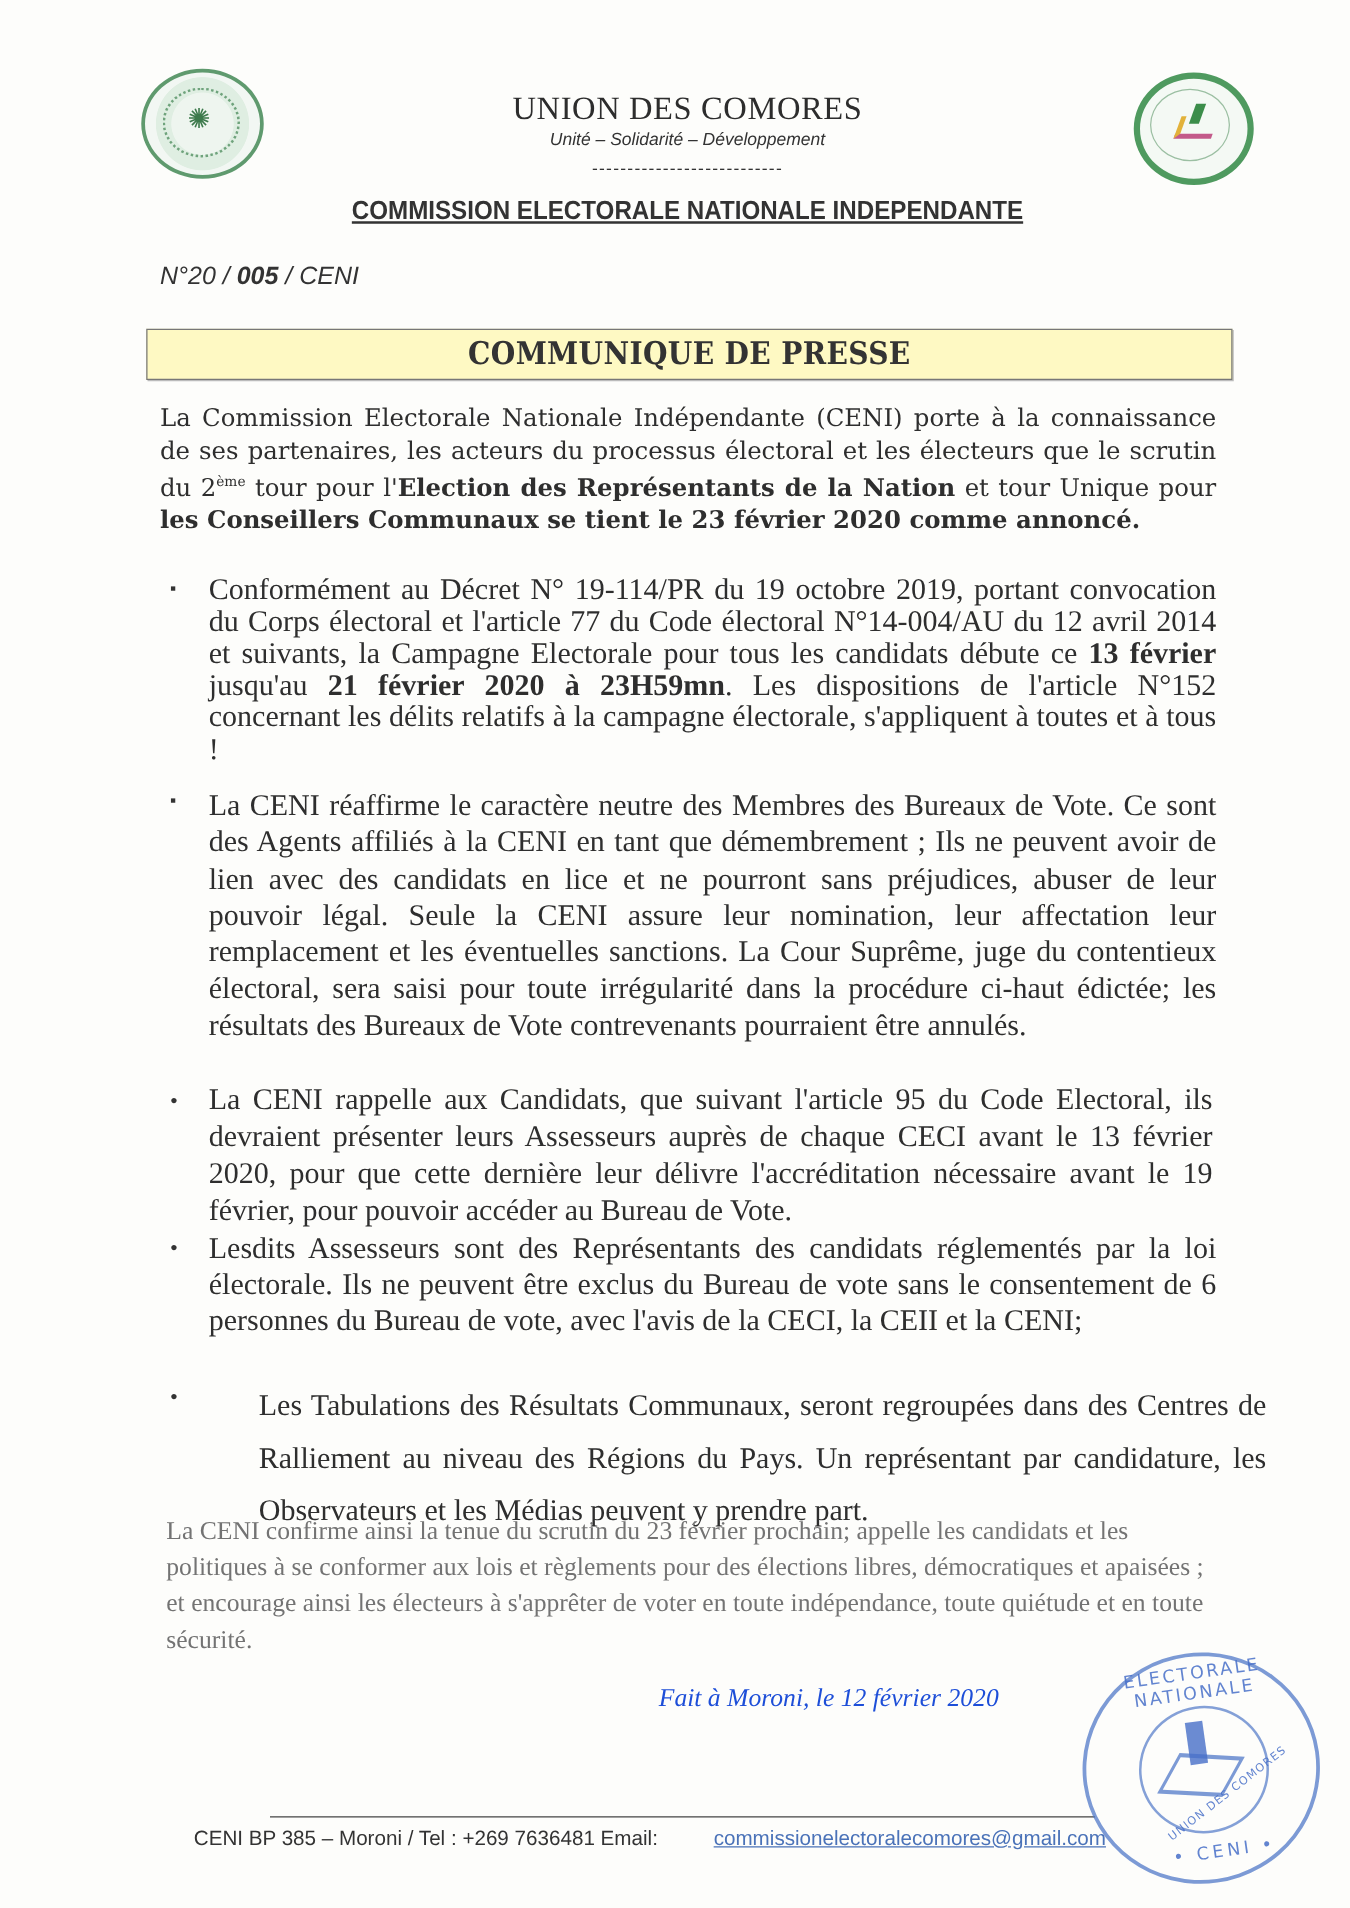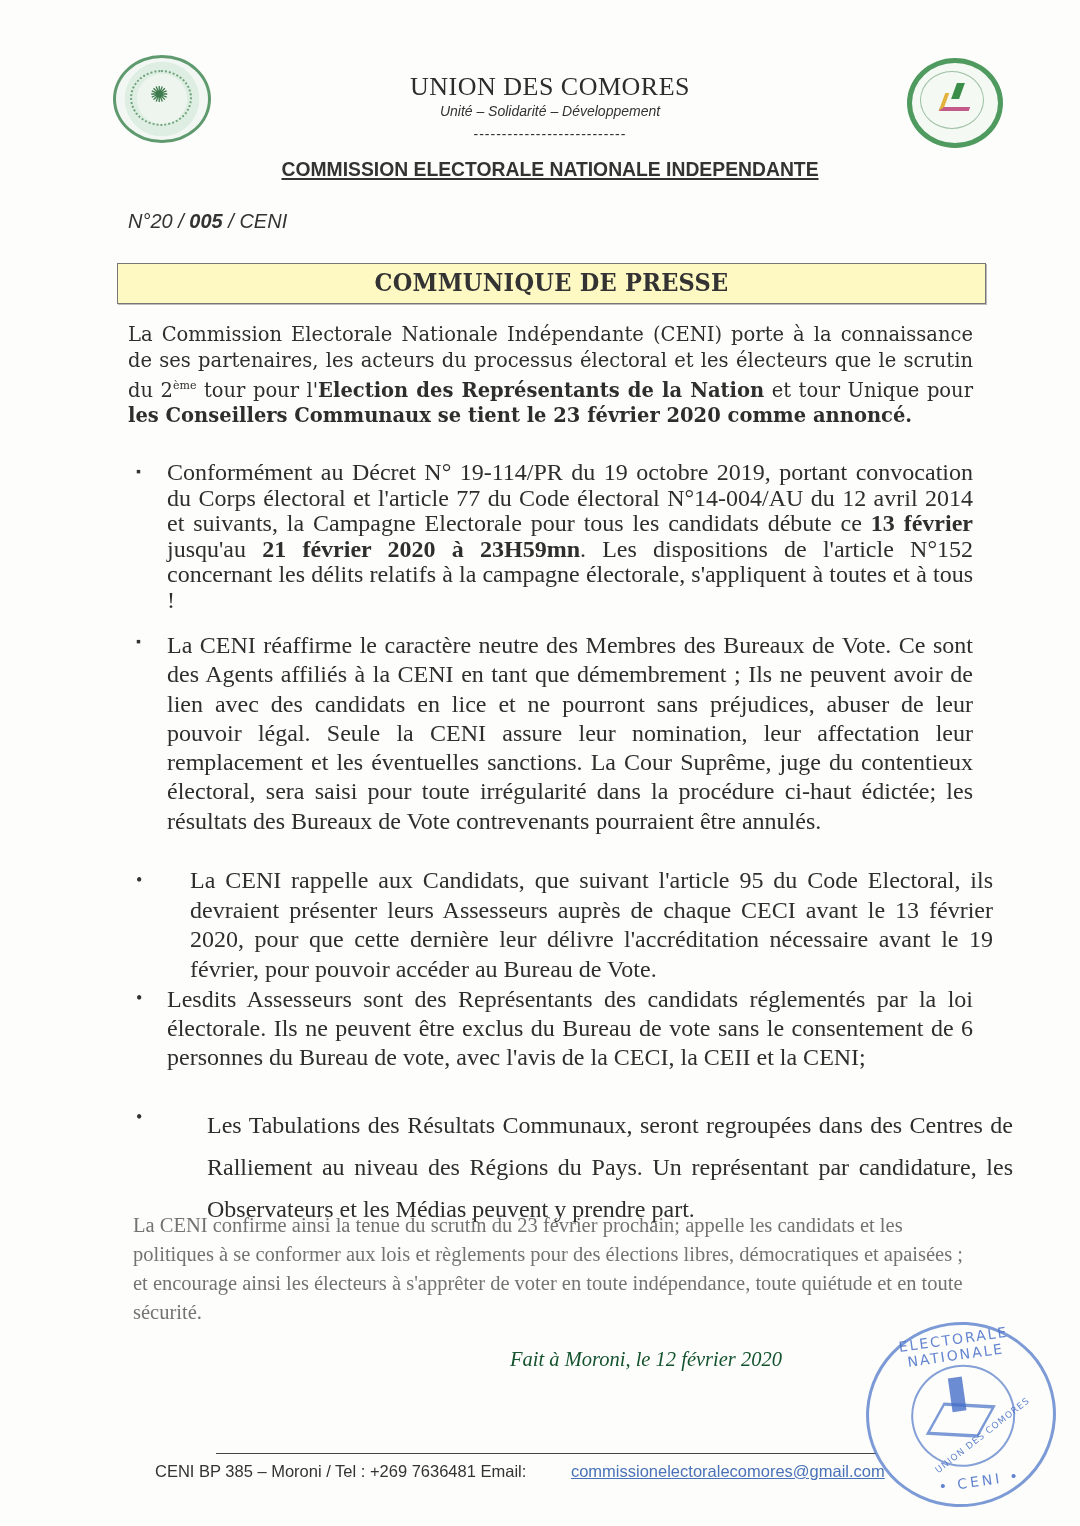--- a/index.html
+++ b/index.html
@@ -29,27 +29,27 @@
 
   .para { position:absolute; font-size:20.5px; line-height:25.5px; text-align:justify; text-align-last:left; color:#2e2e2e; font-family:"DejaVu Serif", serif; }
   .intro { left:128px; top:322px; width:845px; font-size:19.5px; }
   .intro b { font-weight:bold; }
   .intro sup { font-size:11px; }
 
   .bullet { position:absolute; left:136px; font-size:14px; color:#333; }
   .bl { position:absolute; left:167px; width:806px; font-size:24px; line-height:25.5px; text-align:justify; color:#2e2e2e; font-family:"Liberation Serif", serif; }
   .b1 { top:460px; }
   .b2 { top:631px; line-height:29.3px; }
-  .b3 { top:866px; line-height:29.5px; width:803px;margin-left:23px; }
+  .b3 { top:866px; line-height:29.5px; width:803px; }
   .b4 { top:985px; line-height:29px; }
   .b5 { top:1104px; line-height:42px;margin-left:40px; }
   .bl b { font-weight:bold; }
 
   .closing { position:absolute; left:133px; top:1211px; width:830px; font-size:20.5px; line-height:29px; color:#737373; font-family:"Liberation Serif", serif; }
-  .signed { position:absolute; left:510px; top:1348px; font-size:20.5px; font-style:italic; color:#14532d; font-family:"Liberation Serif", serif; }
+  .signed { position:absolute; left:527px; top:1348px; font-size:20.5px; font-style:italic; color:#1d4ed8; font-family:"Liberation Serif", serif; }
 
   .footer-line { position:absolute; left:216px; top:1453px; width:660px; border-top:1.5px solid #444; }
   .footer { position:absolute; left:155px; top:1462px; font-size:16.5px; font-family:"Liberation Sans", sans-serif; color:#333; letter-spacing:0; }
   .footer a { color:#4a72b8; text-decoration:underline;margin-left:40px; }
 
   .stamp { position:absolute; left:866px; top:1322px; width:190px; height:185px; border-radius:50%; border:3px solid rgba(80,120,200,0.75); box-sizing:border-box; transform: rotate(-8deg); }
   .stamp .in { position:absolute; left:42px; top:40px; width:100px; height:98px; border-radius:50%; border:2px solid rgba(80,120,200,0.7); }
   .stamp .urn { position:absolute; left:84px; top:52px; width:14px; height:34px; background: rgba(70,110,200,0.8); }
   .stamp .box { position:absolute; left:62px; top:80px; width:52px; height:24px; border:3px solid rgba(80,120,200,0.75); transform: skewX(-30deg) rotate(10deg); }
   .stamp .txt-top { position:absolute; left:20px; top:6px; width:150px; text-align:center; font-size:14px; font-family:"DejaVu Sans", sans-serif; color: rgba(70,110,200,0.85); letter-spacing:2px; }

